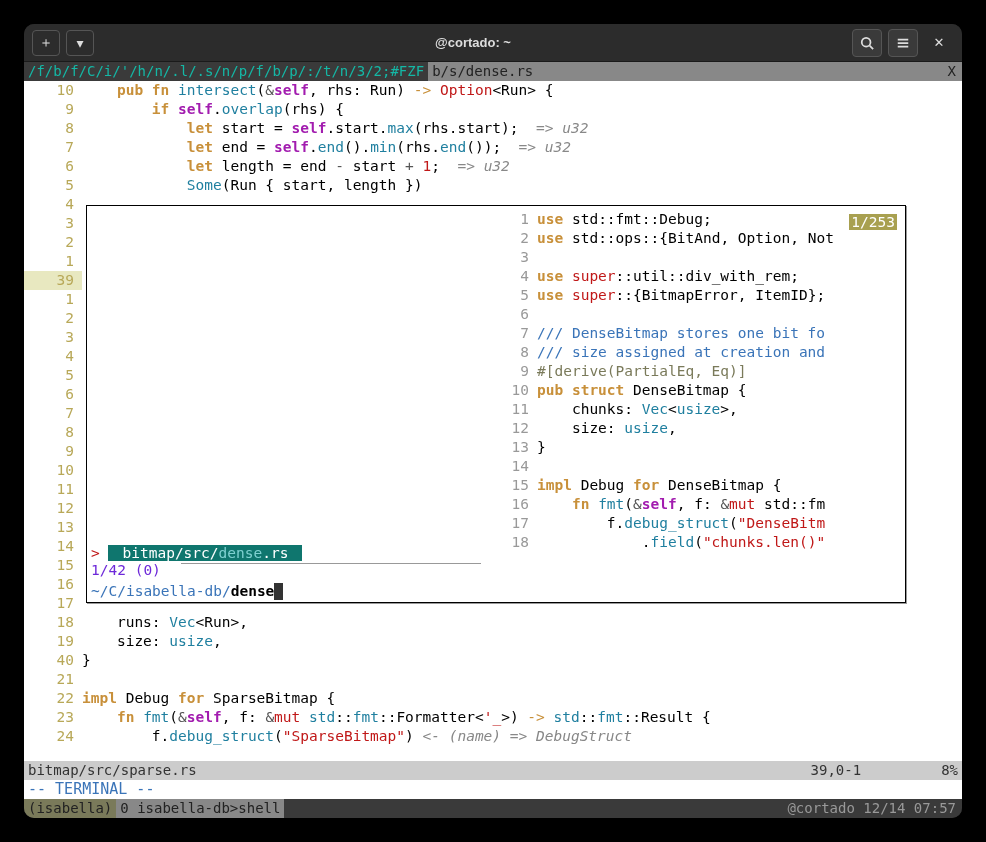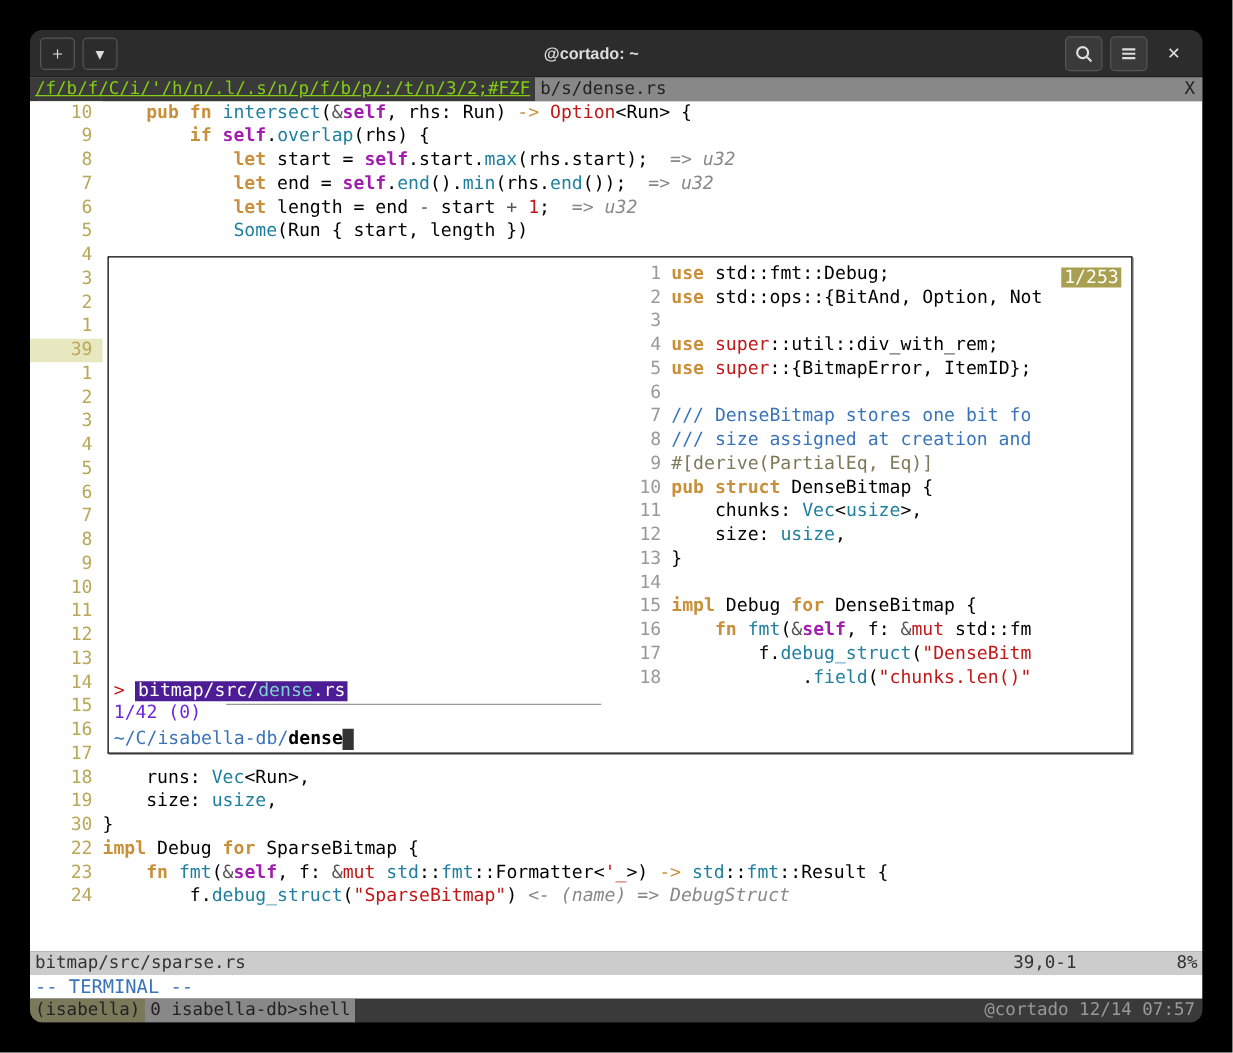--- a/index.html
+++ b/index.html
@@ -24,21 +24,21 @@
 .tb-btn{width:28px;height:26px;border-radius:4px;border:1px solid #555;
   display:flex;align-items:center;justify-content:center;color:#ddd;font-size:14px}
 .tb-title{flex:1;text-align:center;font-weight:600}
 .tb-right{display:flex;gap:6px;align-items:center}
 .tb-icon{width:30px;height:28px;border-radius:4px;background:#3a3a3a;
   display:flex;align-items:center;justify-content:center;border:1px solid #555}
 .tb-close{width:30px;height:28px;display:flex;align-items:center;justify-content:center}
 
 .tabline{display:flex;height:19px;background:#888;font-size:14px;line-height:19px}
 .tab{padding:0 4px;white-space:nowrap}
-.tab.active{background:#3a3a3a;color:#84cc16;text-decoration:underline}
+.tab.active{background:#3a3a3a;color:#14b8a6;}
 .tab.inactive{background:#888;color:#222}
 .tabline .filler{flex:1;background:#888;text-align:right;padding-right:6px;color:#222}
 
 .editor{background:#fff;color:#000;height:calc(100% - 38px - 19px - 19px - 19px - 19px);
   position:relative;overflow:hidden}
 .line{display:flex;height:19px;line-height:19px}
 .ln{width:58px;text-align:right;padding-right:8px;color:#b8a858;background:#fff}
 .ln.cur{background:#e8e8c0}
 .code{flex:1;white-space:pre;color:#000}
 .kw{color:#c8903a;font-weight:600}
@@ -53,21 +53,21 @@
 .doc{color:#3a74b8}
 .attr{color:#7a7a5a}
 .ident{color:#000}
 
 .fzf{
   position:absolute;left:62px;top:124px;width:820px;height:398px;
   background:#fff;border:1px solid #000;
   box-shadow:1px 1px 0 #999;
 }
 .fzf-left{position:absolute;left:4px;bottom:2px;width:400px}
-.fzf-sel{background:#4c1d95;color:#fff;display:inline-block;padding:0 2px}
+.fzf-sel{background:#0f766e;color:#fff;display:inline-block;padding:0 14px}
 .fzf-sel .hl{color:#7fd0d0}
 .fzf-count{color:#6d28d9;margin-top:1px}
 .fzf-prompt{color:#3a74b8;margin-top:1px}
 .fzf-prompt .q{color:#000;font-weight:600}
 .fzf-cursor{display:inline-block;width:9px;height:17px;background:#333;vertical-align:middle}
 .fzf-rule{border:none;border-top:1px solid #999;margin:2px 0 2px 90px;position:relative;top:-17px;width:300px}
 .fzf-prev{position:absolute;left:408px;top:4px;right:4px;bottom:4px;overflow:hidden}
 .fzf-prev .line{height:19px}
 .fzf-prev .ln2{width:42px;text-align:right;padding-right:8px;color:#999}
 .fzf-prev .badge{background:#a8a050;color:#fff;padding:0 2px;position:absolute;right:4px;top:4px}
@@ -234,22 +234,26 @@
         </div>
         <div class="line">
           <div class="ln">18</div>
           <div class="code"><span>    runs: </span><span class="ty">Vec</span><span>&lt;</span><span class="ident">Run</span><span>&gt;,</span></div>
         </div>
         <div class="line">
           <div class="ln">19</div>
           <div class="code"><span>    size: </span><span class="ty">usize</span><span>,</span></div>
         </div>
         <div class="line">
-          <div class="ln">30</div>
+          <div class="ln">40</div>
           <div class="code"><span>}</span></div>
+        </div>
+        <div class="line">
+          <div class="ln">21</div>
+          <div class="code"><span></span></div>
         </div>
         <div class="line">
           <div class="ln">22</div>
           <div class="code"><span class="kw">impl </span><span class="ident">Debug</span><span> </span><span class="kw">for </span><span>SparseBitmap {</span></div>
         </div>
         <div class="line">
           <div class="ln">23</div>
           <div class="code"><span>    </span><span class="kw">fn </span><span class="fn">fmt</span><span>(</span><span class="op">&amp;</span><span class="self">self</span><span>, f: </span><span class="op">&amp;</span><span class="mut">mut </span><span class="ty">std</span><span>::</span><span class="ty">fmt</span><span>::</span><span class="ident">Formatter</span><span>&lt;</span><span class="str">'_</span><span>&gt;) </span><span class="arrow">-&gt;</span><span> </span><span class="ty">std</span><span>::</span><span class="ty">fmt</span><span>::</span><span class="ident">Result</span><span> {</span></div>
         </div>
         <div class="line">

